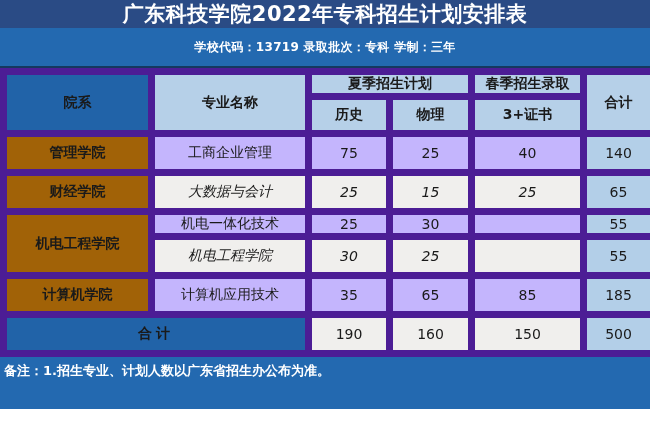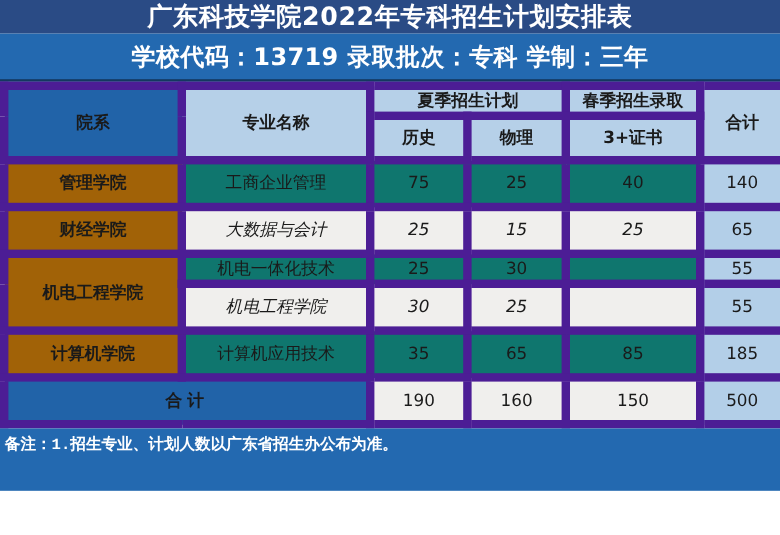--- a/index.html
+++ b/index.html
@@ -14,21 +14,21 @@
   
   .title-bar{
     height:28px;background:#2a4b85;color:#ffffff;
     display:flex;align-items:center;justify-content:center;
     font-size:21px;font-weight:bold;letter-spacing:.5px;
     box-sizing:border-box;
   }
   .subtitle-bar{
     height:40px;background:#2369b0;color:#ffffff;
     display:flex;align-items:center;justify-content:center;
-    font-size:20px;font-weight:bold;letter-spacing:.3px;
+    font-size:12px;font-weight:bold;letter-spacing:.3px;
     box-sizing:border-box;border-bottom:2px solid #14385f;
   }
 
   
   table.grid{
     width:650px;border-collapse:collapse;table-layout:fixed;
   }
   table.grid td{
     border:7px solid #4c1d95;
     text-align:center;vertical-align:middle;
@@ -37,39 +37,38 @@
     box-sizing:border-box;
   }
 
   
   .hd{background:#b6d0e8;font-weight:bold;font-size:15px;}
   .hd-dept{background:#2163a8;color:#ffffff;font-weight:bold;font-size:16px;margin-top:12px;}
   .hd-major{background:#b6d0e8;font-weight:bold;font-size:15px;}
 
   
   .dept{background:#a16207;color:#ffffff;font-weight:bold;font-size:14.5px;margin-top:20px;}
-  .row-blue{background:#0f766e;}
+  .row-blue{background:#c4b5fd;}
   .row-gray{background:#f0efed;font-style:italic;}
   .sum-blue{background:#b3cfe8;}
   .sum-gray{background:#b3cfe8;}
   .total-label{background:#2163a8;color:#ffffff;font-weight:bold;font-size:16px;letter-spacing:4px;}
   .total-val{background:#f0efed;font-size:14.5px;}
   .total-sum{background:#b3cfe8;font-size:14.5px;}
 
   .major{font-size:14.5px;}
 
   
   .notes{
     background:#2369b0;color:#ffffff;
     box-sizing:border-box;
     padding:4px 0 3px 4px;
     font-size:13px;font-weight:bold;
     line-height:19px;
     height:52px;
-    font-family:Liberation Mono, monospace;
   }
   .note-line{white-space:nowrap;}
   .note-indent{padding-left:56px;}
 </style>
 </head>
 <body>
 
 <div class="sheet">
 
   <div class="title-bar">广东科技学院2022年专科招生计划安排表</div>

